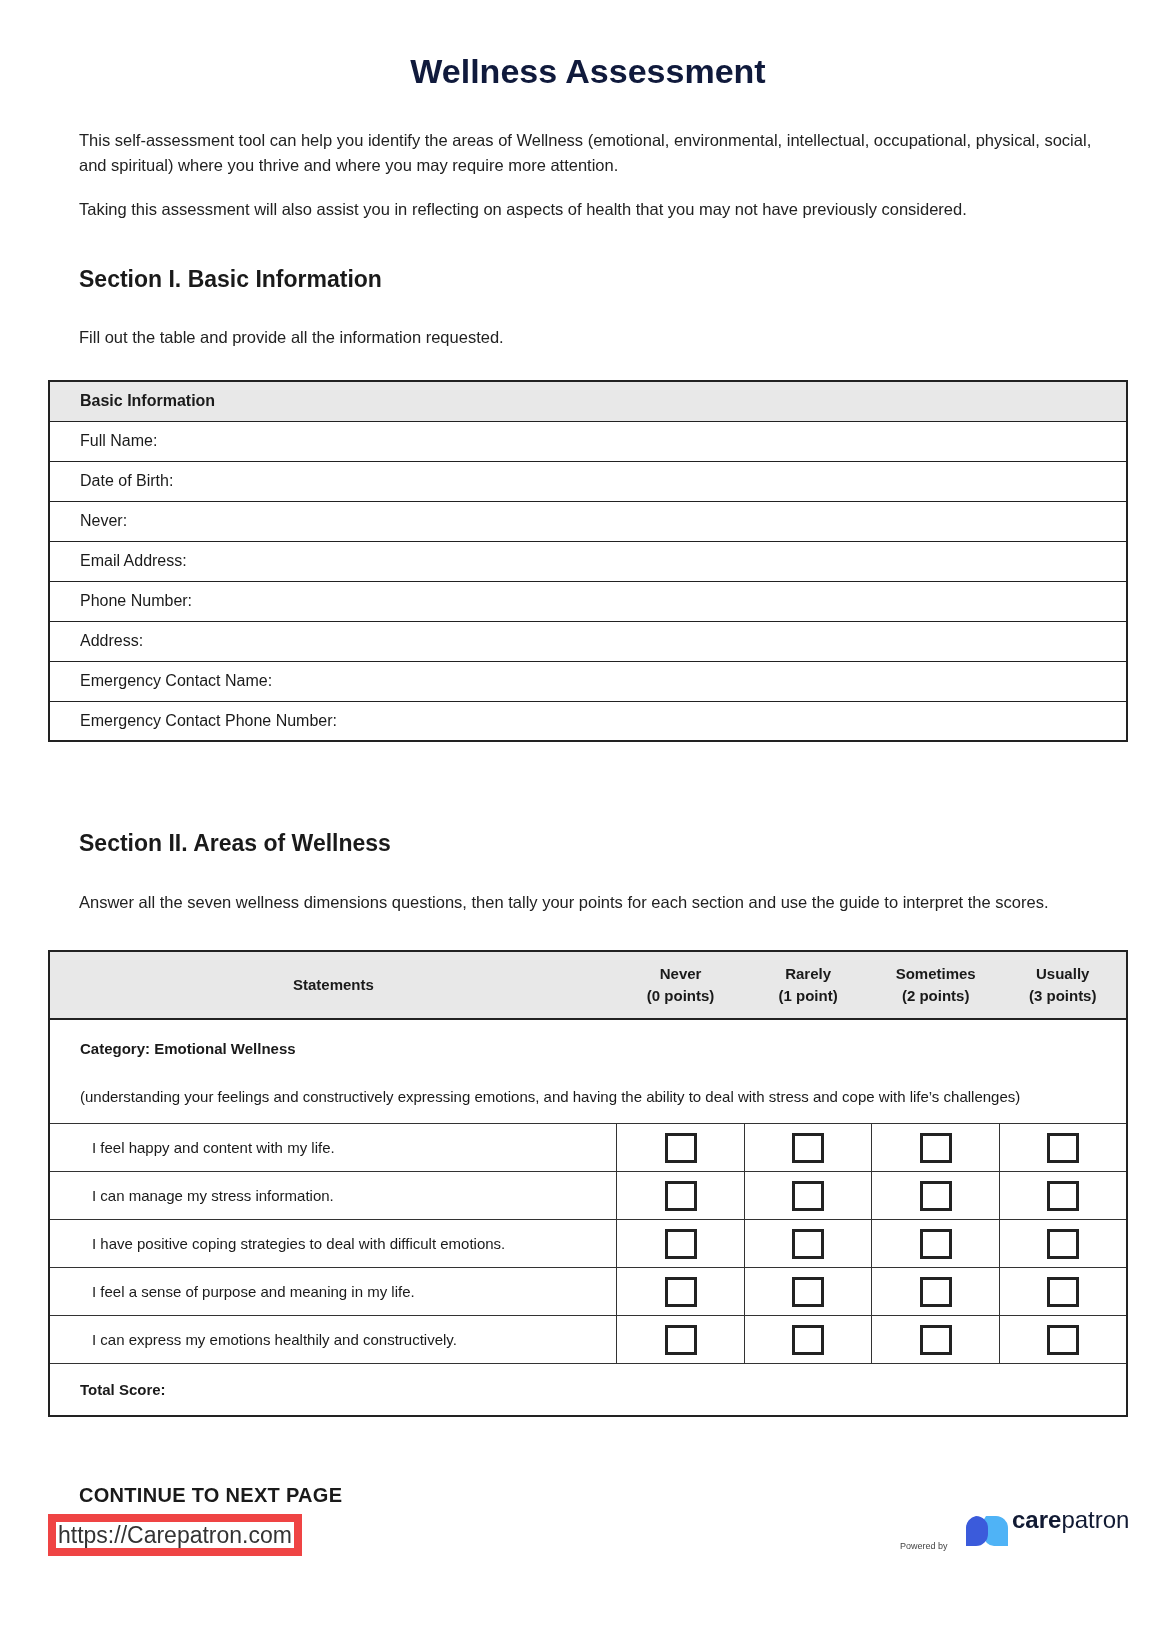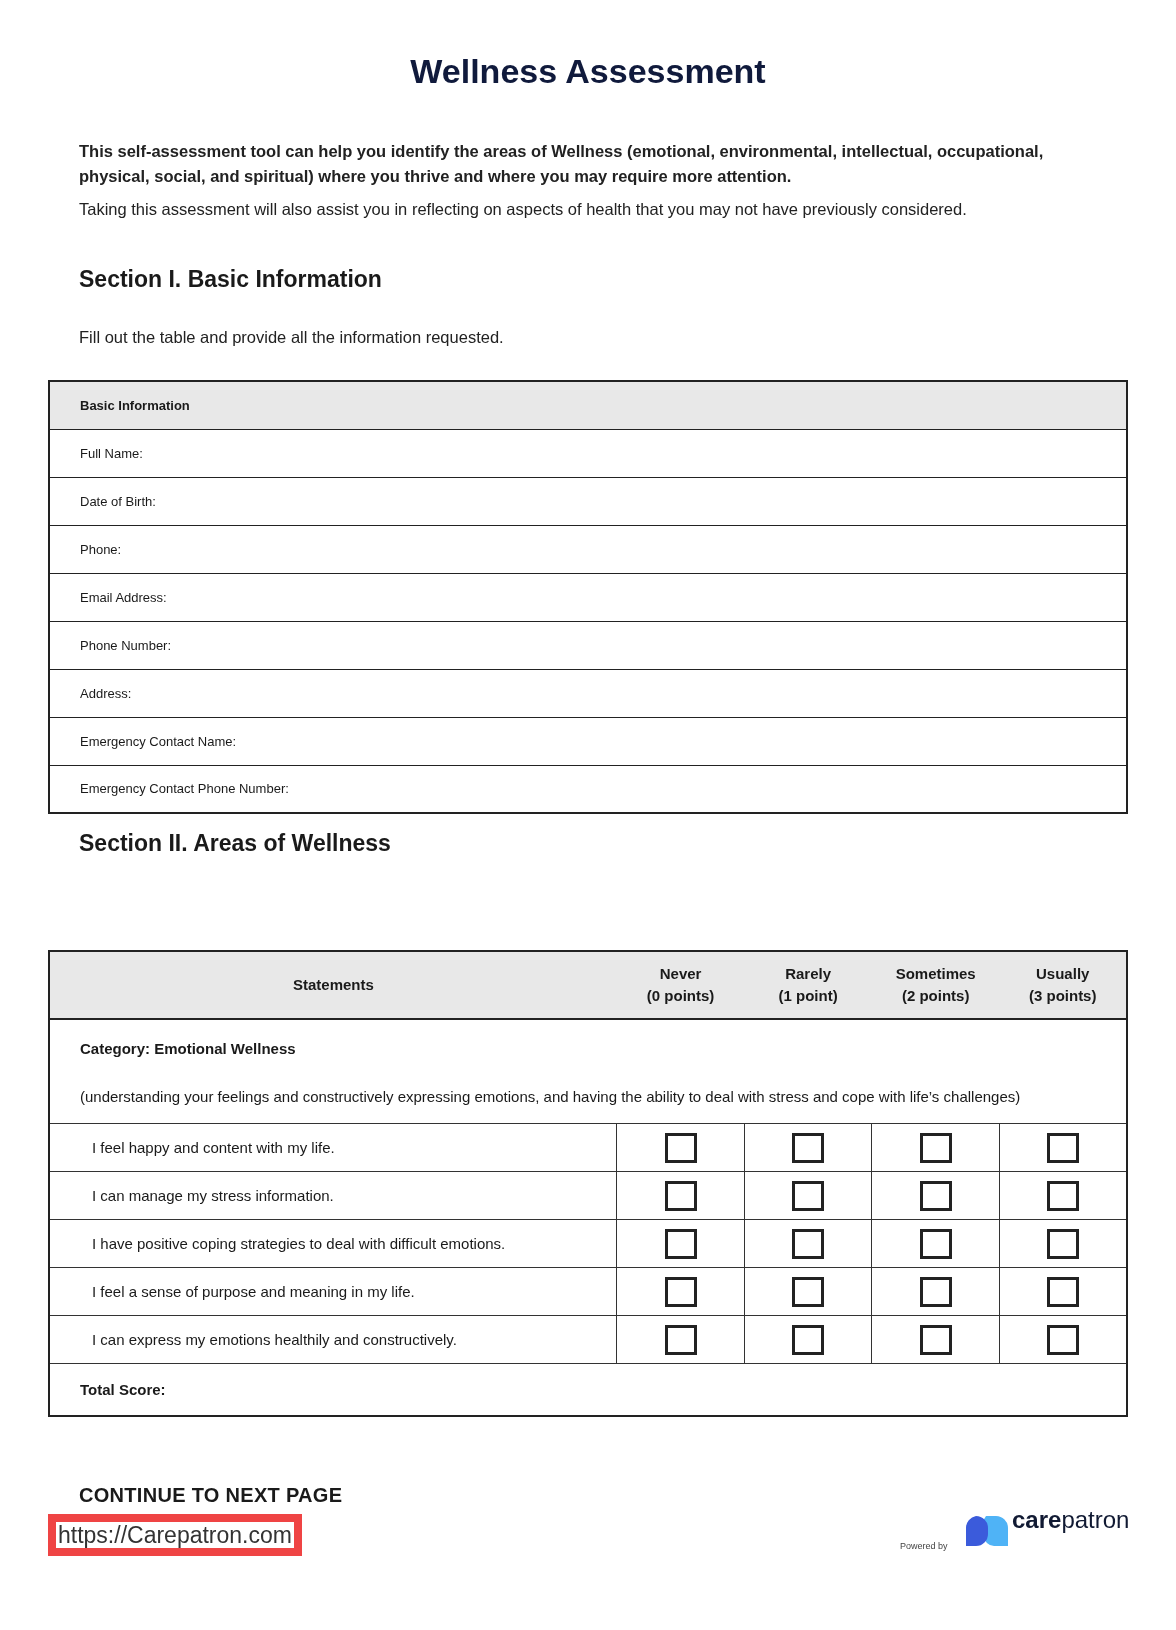--- a/index.html
+++ b/index.html
@@ -3,21 +3,21 @@
 <meta charset="utf-8">
 <style>
   * { box-sizing: border-box; margin: 0; padding: 0; }
   html, body { width: 1176px; height: 1630px; background: #ffffff; }
   body { font-family: "Liberation Sans", sans-serif; color: #1a1a1a; position: relative; }
   .page { position: relative; width: 1176px; height: 1630px; }
   .title { position: absolute; top: 52px; left: 0; width: 1176px; text-align: center; font-size: 34px; font-weight: bold; color: #101a3c; }
   .para { position: absolute; left: 79px; width: 1020px; font-size: 16.5px; line-height: 25px; color: #222; }
   .section-heading { position: absolute; left: 79px; font-size: 23px; color: #1a1a1a; }
   table { border-collapse: collapse; position: absolute; left: 48px; width: 1080px; }
-  .basic td { border-top: 1.5px solid #222; border-bottom: 1.5px solid #222; height: 48px; padding-left: 30px; font-size: 13px; vertical-align: middle; }
+  .basic td { border-top: 1.5px solid #222; border-bottom: 1.5px solid #222; height: 40px; padding-left: 30px; font-size: 16px; vertical-align: middle; }
   .basic { border: 2px solid #222; }
   .basic .head td { background: #e8e8e8; font-weight: bold; }
   .wellness { border: 2px solid #222; }
   .wellness th { background: #e8e8e8; font-size: 15px; font-weight: bold; height: 68px; border-bottom: 2px solid #222; line-height: 22px; }
   .wellness td { border: 1.5px solid #333; height: 48px; font-size: 15px; }
   .wellness td.stmt { padding-left: 42px; }
   .wellness td.cat { padding: 18px 30px 16px 30px; height: auto; line-height: 21px; }
   .wellness td.cbcell { text-align: center; vertical-align: middle; }
   .cb { display: inline-block; width: 32px; height: 30px; border: 3px solid #222; background: #fff; cursor: pointer; vertical-align: middle; }
   .wellness td.total { padding-left: 30px; font-weight: bold; height: 52px; }
@@ -28,59 +28,60 @@
   .brand { position: absolute; left: 1012px; top: 1506px; font-size: 24px; color: #111a33; }
   .brand b { font-weight: bold; }
 </style>
 </head>
 <body>
 
 <div class="page">
 
   <h1 class="title">Wellness Assessment</h1>
 
-  <p class="para" style="top:139px;font-weight:bold;">This self-assessment tool can help you identify the areas of Wellness (emotional, environmental, intellectual, occupational, physical, social, and spiritual) where you thrive and where you may require more attention.</p>
+  <p class="para" style="top:128px;">This self-assessment tool can help you identify the areas of Wellness (emotional, environmental, intellectual, occupational, physical, social, and spiritual) where you thrive and where you may require more attention.</p>
   <p class="para" style="top:197px;">Taking this assessment will also assist you in reflecting on aspects of health that you may not have previously considered.</p>
 
   <h2 class="section-heading" style="top:266px;">Section I. Basic Information</h2>
   <p class="para" style="top:325px;">Fill out the table and provide all the information requested.</p>
 
   <table class="basic" style="top:380px;">
     <tbody>
         <tr class="head">
           <td>Basic Information</td>
         </tr>
     <tr>
           <td>Full Name:</td>
         </tr>
     <tr>
           <td>Date of Birth:</td>
         </tr>
     <tr>
-          <td>Phone:</td>
+          <td>Never:</td>
         </tr>
     <tr>
           <td>Email Address:</td>
         </tr>
     <tr>
           <td>Phone Number:</td>
         </tr>
     <tr>
           <td>Address:</td>
         </tr>
     <tr>
           <td>Emergency Contact Name:</td>
         </tr>
     <tr>
           <td>Emergency Contact Phone Number:</td>
         </tr>
   </tbody>
     </table>
 
   <h2 class="section-heading" style="top:830px;">Section II. Areas of Wellness</h2>
+  <p class="para" style="top:890px;">Answer all the seven wellness dimensions questions, then tally your points for each section and use the guide to interpret the scores.</p>
 
   <table class="wellness" style="top:950px;">
     <colgroup>
       <col style="width:552px;">
       <col style="width:124px;">
       <col style="width:124px;">
       <col style="width:124px;">
       <col style="width:124px;">
     </colgroup>
     <tbody>

